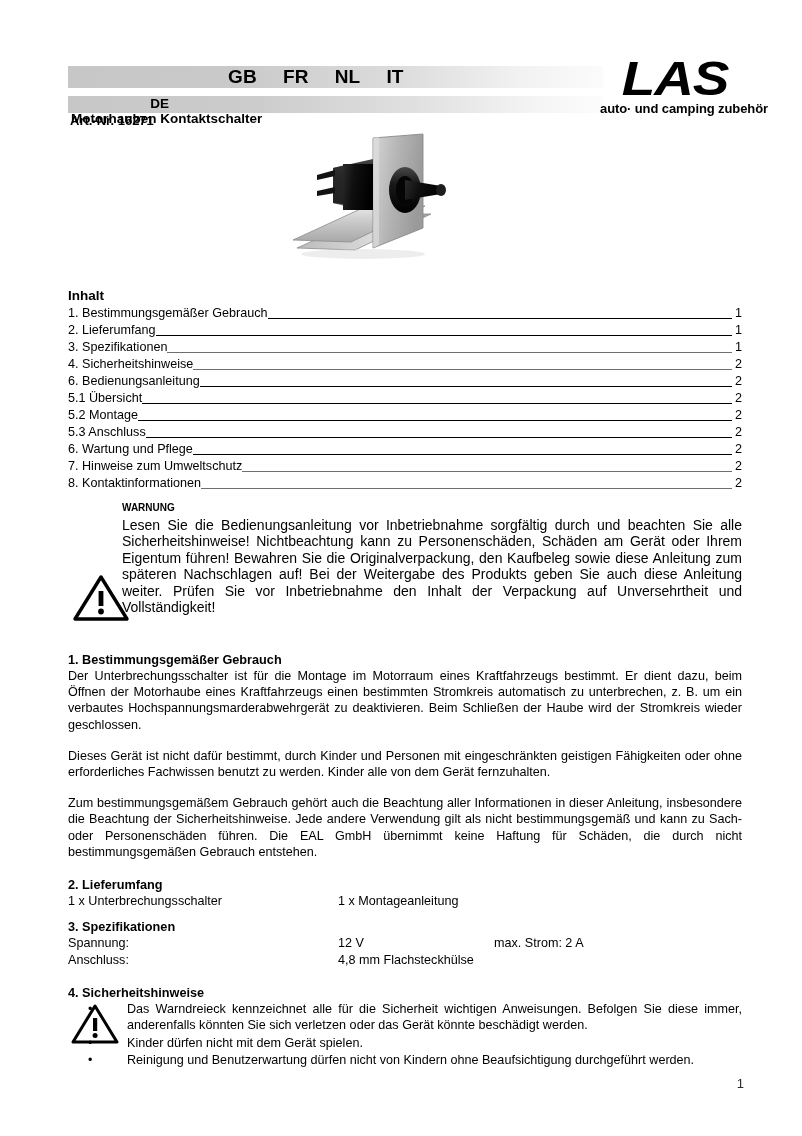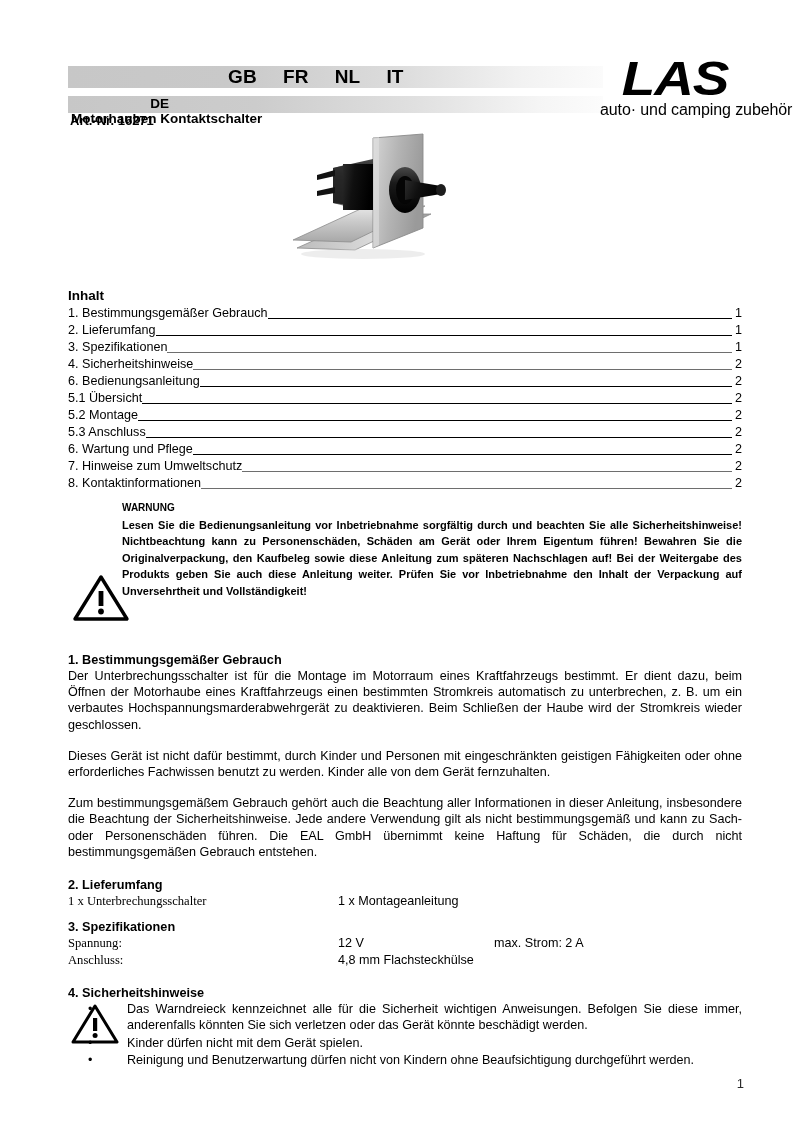--- a/index.html
+++ b/index.html
@@ -94,22 +94,22 @@
     font-size: 49px;
     line-height: 46px;
     letter-spacing: -1px;
     font-style: italic;
     transform: scaleX(1.12);
     transform-origin: center;
     color: #000;
   }
   .logo-tag {
     margin-top: 0;
-    font-size: 16px;
-    font-weight: normal;
+    font-size: 13px;
+    font-weight: bold;
     letter-spacing: -0.1px;
     color: #000;
     white-space: nowrap;
   }
 
   
   .product-photo {
     position: absolute;
     left: 255px;
     top: 128px;
@@ -167,22 +167,22 @@
     top: 500px;
     width: 620px;
   }
   .warn-head {
     font-weight: bold;
     font-size: 10px;
     line-height: 16px;
     margin-bottom: 1px;
   }
   .warn-text {
-    font-weight: bold;
-    font-size: 11px;
+    font-weight: normal;
+    font-size: 14px;
     line-height: 16.4px;
     text-align: justify;
   }
 
   
   .sec {
     position: absolute;
     left: 68px;
     width: 674px;
   }
@@ -204,21 +204,21 @@
   .sec-2 { top: 877px; }
   .sec-3 { top: 919px; }
   .sec-4 { top: 985px; }
 
   .two-col {
     display: flex;
     font-size: 12.6px;
     line-height: 16.5px;
   }
   .col-a { width: 156px; flex: 0 0 156px; }
-  .col-b { width: 270px; flex: 0 0 270px; font-family: Liberation Serif, serif; }
+  .col-b { width: 270px; flex: 0 0 270px; }
   .col-c { flex: 1 1 auto; }
 
   .warn-icon-2 {
     position: absolute;
     left: 70px;
     top: 1003px;
     width: 50px;
     height: 42px;
   }
   .bullets {

